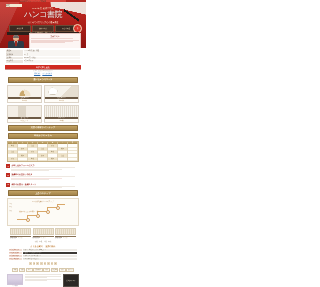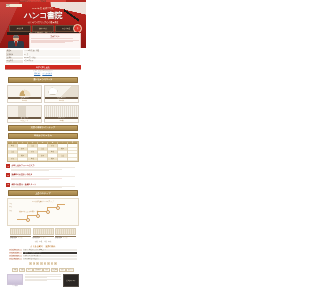--- a/index.html
+++ b/index.html
@@ -23,21 +23,21 @@
     background:
       linear-gradient(115deg, rgba(255,255,255,.12) 0 18%, rgba(255,255,255,0) 18.5%),
       linear-gradient(180deg,#c32a22 0%,#a81d18 55%,#8e1713 100%);}
   .hero-diag{position:absolute;right:-6px;top:-4px;width:40px;height:30px;
     background:linear-gradient(200deg,#f2efe8 0 46%,rgba(242,239,232,0) 46.5%);
     transform:rotate(-7deg);opacity:.92;}
   .hero-ribbon{position:absolute;left:6px;top:1.5px;width:16px;height:3px;background:#f3e9d2;}
   .hero-eyebrow{position:absolute;left:0;right:0;top:5px;text-align:center;
     font-size:2px;color:#f6e2c8;letter-spacing:.2px;}
   .hero-title{position:absolute;left:0;right:0;top:8px;text-align:center;
-    font-size:8px;font-weight:bold;color:#fdfcf8;letter-spacing:-.5px;
+    font-size:8px;font-weight:normal;color:#fdfcf8;letter-spacing:-.5px;
     text-shadow:0 0 1px rgba(0,0,0,.5);font-family:"DejaVu Serif",serif;}
   .hero-slash{position:absolute;right:7px;top:7px;width:15px;height:13px;
     background:linear-gradient(35deg,rgba(0,0,0,0) 45%,#1d1a17 46%,#1d1a17 55%,rgba(0,0,0,0) 56%);}
   .hero-sub{position:absolute;left:0;right:0;top:19px;text-align:center;
     font-size:2px;color:#ffe9cf;}
   .hero-chips{position:absolute;left:9px;right:9px;top:23px;
     display:flex;gap:1px;justify-content:center;}
   .hero-chip{flex:1;height:5px;background:#3a2a22;border:0.4px solid #6b4b36;
     display:flex;align-items:center;justify-content:center;
     font-size:1.6px;color:#f0d9b5;}

